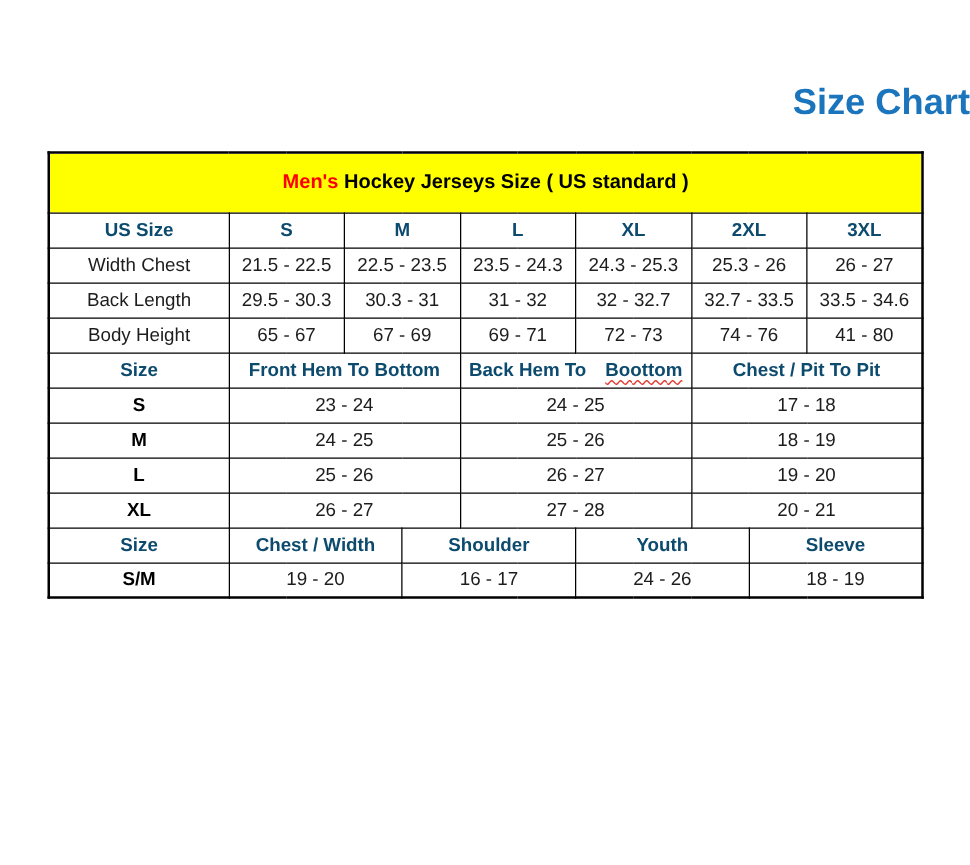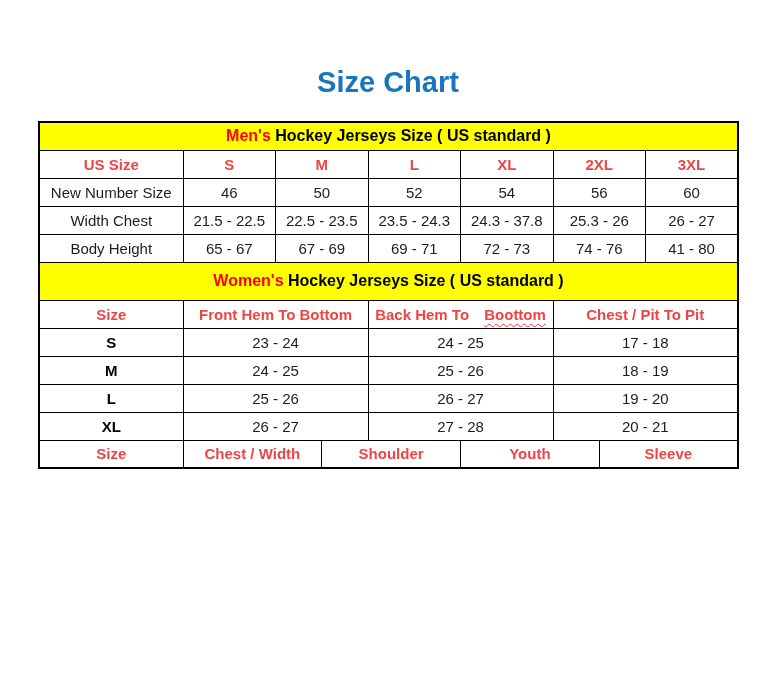--- a/index.html
+++ b/index.html
@@ -2,38 +2,38 @@
 <html><head>
 <meta charset="utf-8">
 <style>
   html,body { margin:0; padding:0; background:#ffffff; }
   body {
     width:776px; height:692px; position:relative; overflow:hidden;
     font-family:"Liberation Sans", sans-serif;
   }
   .title {
     position:absolute; top:66px; left:0; width:776px;
-    text-align:center; font-size:29px; font-weight:bold;
+    text-align:right; font-size:29px; font-weight:bold;
     color:#1b75bd; letter-spacing:0px;
   }
   table.sizechart {
     position:absolute; top:121px; left:38px; width:699px;
     border-collapse:collapse; table-layout:fixed;
     border:2px solid #000000;
   }
   .sizechart th, .sizechart td {
     border:1px solid #000000;
     text-align:center; vertical-align:middle;
     padding:0; overflow:hidden; white-space:nowrap;
     font-size:15px;
   }
-  .sizechart th { font-weight:bold; color:#ef4444; }
+  .sizechart th { font-weight:bold; color:#0c4a6e; }
   .sizechart td { font-weight:normal; color:#1d1d1d; }
   tr.row { height:28px; }
-  tr.band-m { height:28px; }
+  tr.band-m { height:48px; }
   tr.band-w { height:38px; }
   tr.band-y { height:32px; }
   tr.band td {
     background:#ffff00; font-weight:bold; font-size:16px; color:#000000;
   }
   .accent { color:#ff0000; }
   td.lbl { font-weight:bold; color:#000000; }
   .misspell {
     text-decoration-line: underline;
     text-decoration-style: wavy;
@@ -72,50 +72,47 @@
   <tr class="row">
     <th>US Size</th>
     <th colspan="2">S</th>
     <th colspan="2">M</th>
     <th colspan="2">L</th>
     <th colspan="2">XL</th>
     <th colspan="2">2XL</th>
     <th colspan="2">3XL</th>
   </tr>
   <tr class="row">
-    <td>New Number Size</td>
-    <td colspan="2">46</td>
-    <td colspan="2">50</td>
-    <td colspan="2">52</td>
-    <td colspan="2">54</td>
-    <td colspan="2">56</td>
-    <td colspan="2">60</td>
-  </tr>
-  <tr class="row">
     <td>Width Chest</td>
     <td colspan="2">21.5 - 22.5</td>
     <td colspan="2">22.5 - 23.5</td>
     <td colspan="2">23.5 - 24.3</td>
-    <td colspan="2">24.3 - 37.8</td>
+    <td colspan="2">24.3 - 25.3</td>
     <td colspan="2">25.3 - 26</td>
     <td colspan="2">26 - 27</td>
+  </tr>
+  <tr class="row">
+    <td>Back Length</td>
+    <td colspan="2">29.5 - 30.3</td>
+    <td colspan="2">30.3 - 31</td>
+    <td colspan="2">31 - 32</td>
+    <td colspan="2">32 - 32.7</td>
+    <td colspan="2">32.7 - 33.5</td>
+    <td colspan="2">33.5 - 34.6</td>
   </tr>
   <tr class="row">
     <td>Body Height</td>
     <td colspan="2">65 - 67</td>
     <td colspan="2">67 - 69</td>
     <td colspan="2">69 - 71</td>
     <td colspan="2">72 - 73</td>
     <td colspan="2">74 - 76</td>
     <td colspan="2">41 - 80</td>
   </tr>
 
-  <tr class="band band-w">
-    <td colspan="13"><span class="accent">Women's</span><span> Hockey Jerseys Size ( US standard )</span></td>
-  </tr>
   <tr class="row">
     <th>Size</th>
     <th colspan="4">Front Hem To Bottom</th>
     <th colspan="4"><span>Back Hem To </span><span class="misspell">Boottom</span></th>
     <th colspan="4">Chest / Pit To Pit</th>
   </tr>
   <tr class="row">
     <td class="lbl">S</td>
     <td colspan="4">23 - 24</td>
     <td colspan="4">24 - 25</td>
@@ -140,14 +137,21 @@
     <td colspan="4">20 - 21</td>
   </tr>
 
   <tr class="row">
     <th>Size</th>
     <th colspan="3">Chest / Width</th>
     <th colspan="3">Shoulder</th>
     <th colspan="3">Youth</th>
     <th colspan="3">Sleeve</th>
   </tr>
+  <tr class="row">
+    <td class="lbl">S/M</td>
+    <td colspan="3">19 - 20</td>
+    <td colspan="3">16 - 17</td>
+    <td colspan="3">24 - 26</td>
+    <td colspan="3">18 - 19</td>
+  </tr>
 </tbody>
   </table>
 
 </body></html>

